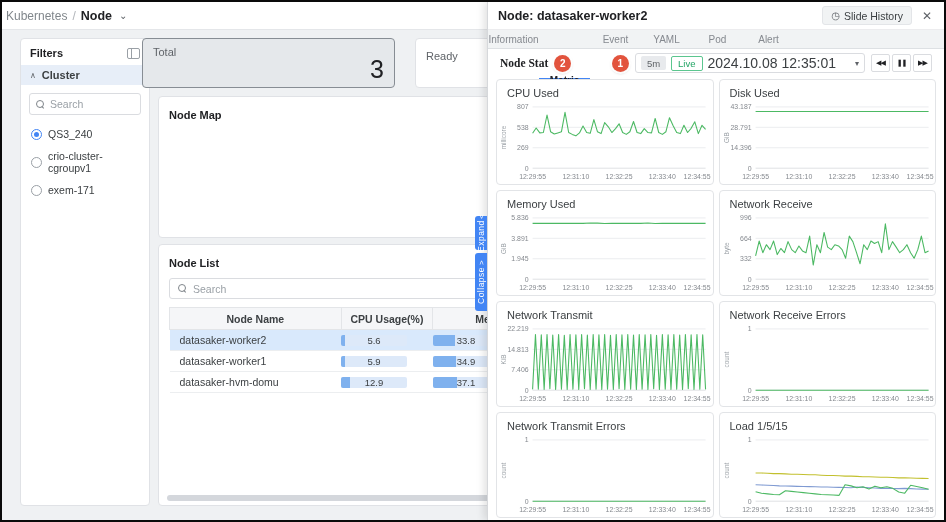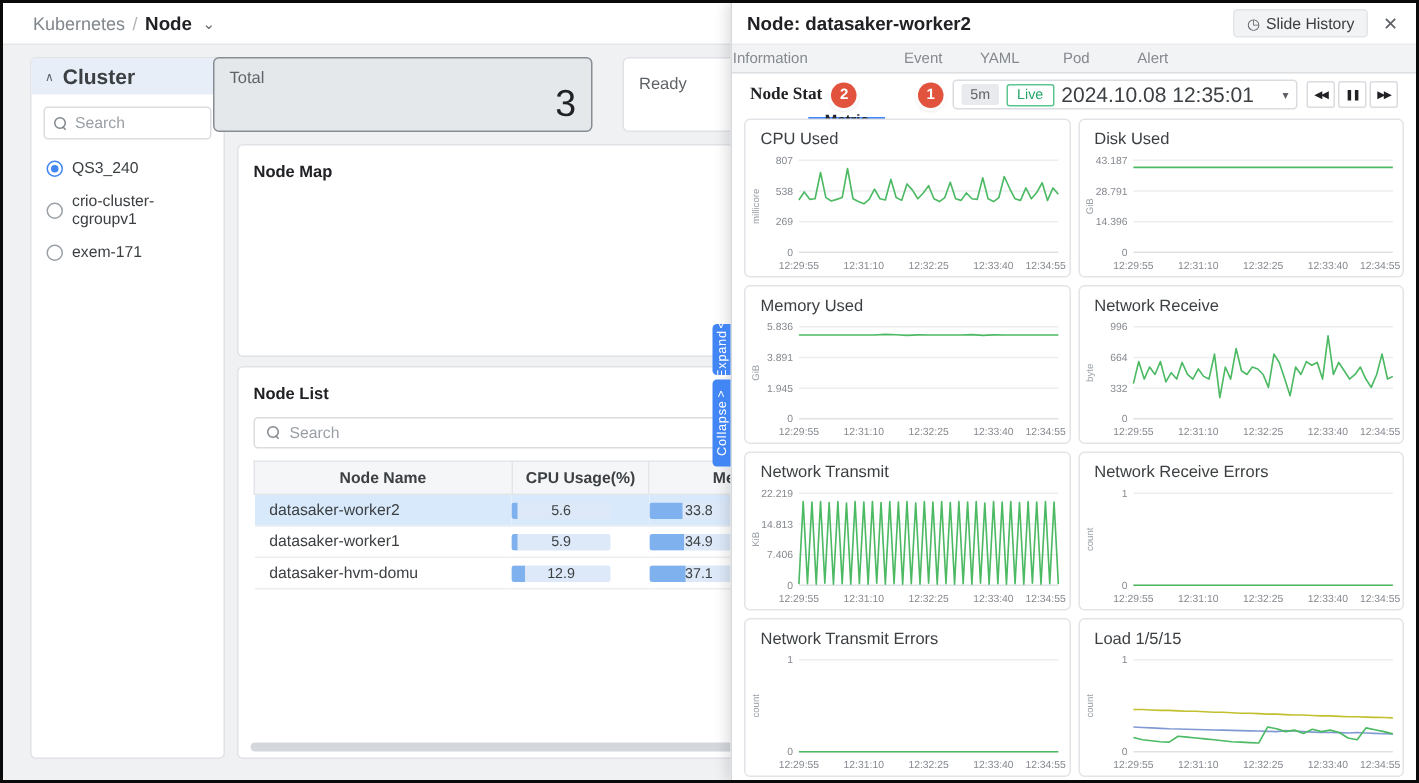--- a/index.html
+++ b/index.html
@@ -2,36 +2,36 @@
 <html><head>
 <meta charset="utf-8">
 <style>
   * { margin:0; padding:0; box-sizing:border-box; }
   body { font-family:"Liberation Sans", sans-serif; background:#000; }
   .screen { position:relative; width:946px; height:522px; border:2px solid #0a0a0a;
             background:#eff1f3; overflow:hidden; }
 
   
   .topbar { position:absolute; left:0; top:0; width:485px; height:28px; background:#fff;
-            border-bottom:1px solid #e4e6e9; display:flex; align-items:center; padding-left:20px; gap:5px; }
+            border-bottom:1px solid #e4e6e9; display:flex; align-items:center; padding-left:4px; gap:5px; }
   .crumb-root { font-size:12px; color:#80868b; cursor:pointer; }
   .crumb-sep { font-size:12px; color:#b0b4b9; }
   .crumb-cur { font-size:12.5px; color:#202124; font-weight:bold; }
   .crumb-caret { font-size:10px; color:#5f6368; margin-left:2px; }
 
   .card { position:absolute; background:#fff; border:1px solid #e0e2e6; border-radius:4px; }
 
   .filters { left:18px; top:36px; width:130px; height:468px; }
   .filters-head { display:flex; justify-content:space-between; align-items:center; padding:8px 9px 6px; }
   .filters-title { font-size:11px; font-weight:bold; color:#202124; }
   .panel-toggle-icon { width:13px; height:11px; border:1px solid #9aa0a6; border-radius:2px; position:relative; cursor:pointer; }
   .panel-toggle-icon::after { content:''; position:absolute; left:3px; top:0; bottom:0; width:1px; background:#9aa0a6; }
   .cluster-head { background:#e7eef8; padding:4px 9px; display:flex; align-items:center; gap:6px; cursor:pointer; }
   .cluster-caret { font-size:8px; color:#5f6368; }
-  .cluster-label { font-size:14px; font-weight:bold; color:#3c4043; }
+  .cluster-label { font-size:11px; font-weight:bold; color:#3c4043; }
   .search-box { margin:8px; height:22px; border:1px solid #dadce0; border-radius:3px; display:flex; align-items:center; padding:0 6px; gap:5px; background:#fff; }
   .search-box input { border:none; outline:none; width:100%; font-size:10.5px; color:#3c4043; font-family:"Liberation Sans", sans-serif; }
   .search-box input::placeholder { color:#9aa0a6; }
   .mag-icon { position:relative; width:9px; height:9px; flex:none; }
   .mag-icon::before { content:''; position:absolute; left:0; top:0; width:6px; height:6px; border:1.2px solid #80868b; border-radius:50%; }
   .mag-icon::after { content:''; position:absolute; left:6px; top:6px; width:3px; height:1.2px; background:#80868b; transform:rotate(45deg); transform-origin:0 0; }
   .radio-row { display:flex; align-items:center; gap:6px; padding:5px 10px; cursor:pointer; }
   .radio { width:11px; height:11px; border:1px solid #9aa0a6; border-radius:50%; position:relative; flex:none; }
   .radio.sel { border-color:#4285f4; }
   .radio.sel::after { content:''; position:absolute; inset:2px; background:#4285f4; border-radius:50%; }
@@ -106,20 +106,24 @@
 <div class="screen">
 
   <div class="topbar">
     <span class="crumb-root">Kubernetes</span>
     <span class="crumb-sep">/</span>
     <span class="crumb-cur">Node</span>
     <span class="crumb-caret">⌄</span>
   </div>
 
   <div class="card filters">
+    <div class="filters-head">
+      <span class="filters-title">Filters</span>
+      <span class="panel-toggle-icon"></span>
+    </div>
     <div class="cluster-head">
       <span class="cluster-caret">∧</span>
       <span class="cluster-label">Cluster</span>
     </div>
     <div class="search-box">
       <span class="mag-icon"></span>
       <input type="text" placeholder="Search" style="">
     </div>
     <div class="radio-row">
       <span class="radio sel"></span>

